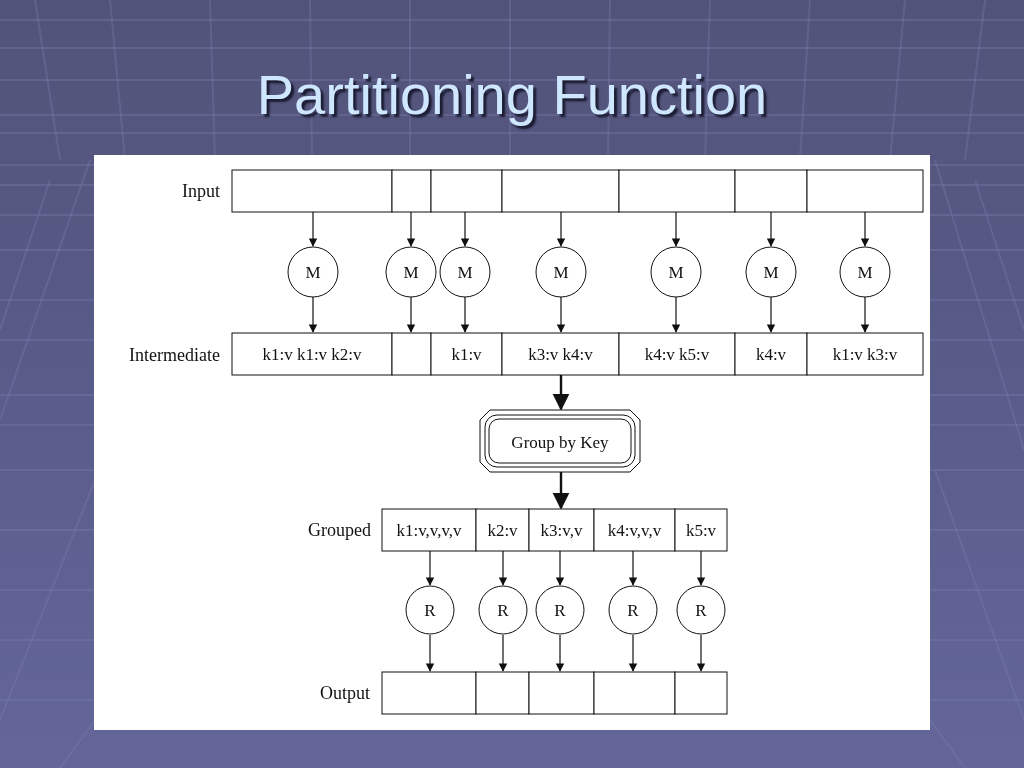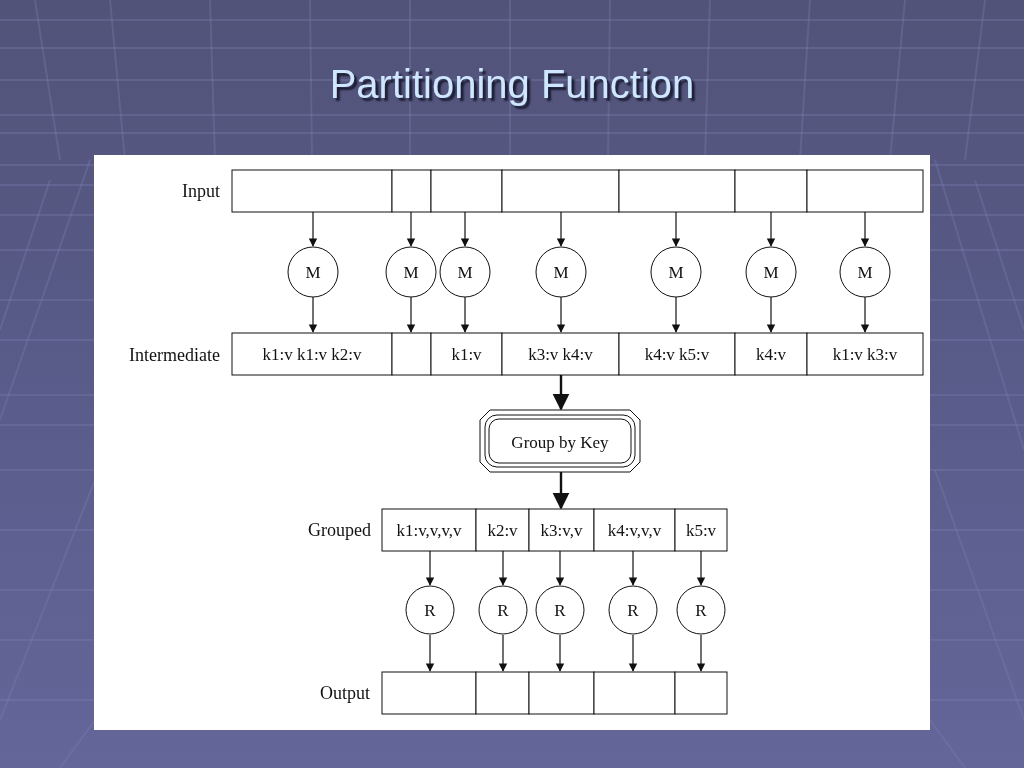--- a/index.html
+++ b/index.html
@@ -4,21 +4,21 @@
   <style>
     html, body { margin: 0; padding: 0; }
     body {
       width: 1024px; height: 768px; overflow: hidden; position: relative;
       background: linear-gradient(180deg, #525379 0%, #575a86 40%, #64669a 100%);
       font-family: "Liberation Sans", sans-serif;
     }
     #bg { position: absolute; left: 0; top: 0; width: 1024px; height: 768px; }
     .title {
       position: absolute; left: 0; top: 62px; width: 1024px; text-align: center;
-      font-family: "Liberation Sans", sans-serif; font-size: 40px; color: #cfe6ff;
+      font-family: "Liberation Sans", sans-serif; font-size: 56px; color: #cfe6ff;
       text-shadow: 3px 3px 2px #1c1d33; letter-spacing: 0px;
     }
     .panel {
       position: absolute; left: 94px; top: 155px; width: 836px; height: 575px;
       background: #ffffff;
     }
     #diagram { position: absolute; left: 0; top: 0; width: 1024px; height: 768px; }
     #diagram text { font-family: "Liberation Serif", serif; fill: #111; }
     .lbl { font-size: 18px; }
     .cell { font-size: 17px; }

